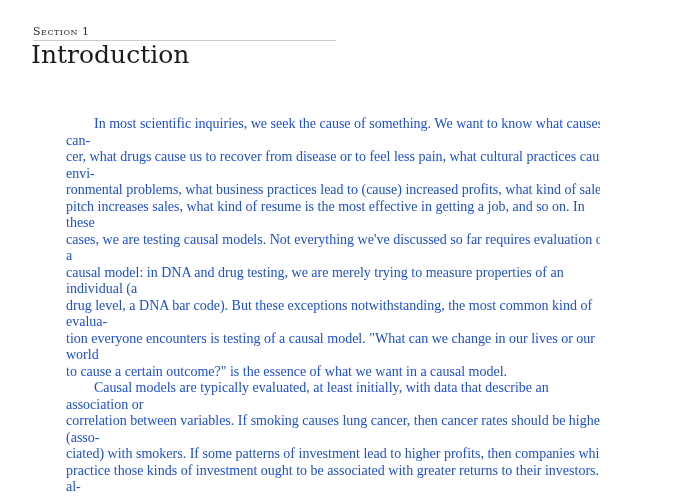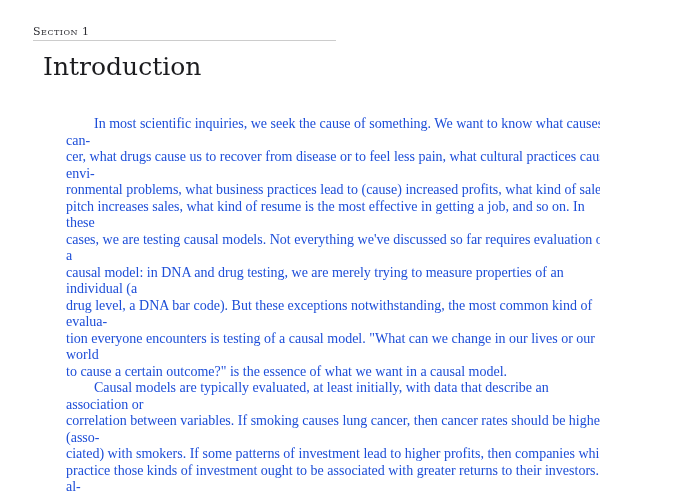--- a/index.html
+++ b/index.html
@@ -33,21 +33,21 @@
     width: 303px;
     height: 1px;
     background: #cccccc;
     border: none;
     margin: 0;
   }
   .page-title {
     position: absolute;
     left: 31px;
     top: 40px;
-    margin: 12px;
+    margin: 0;
     font-family: "DejaVu Serif", serif;
     font-weight: normal;
     font-size: 25px;
     color: #1c1c1f;
   }
   .body-text {
     position: absolute;
     left: 66px;
     top: 116px;
     width: 548px;

